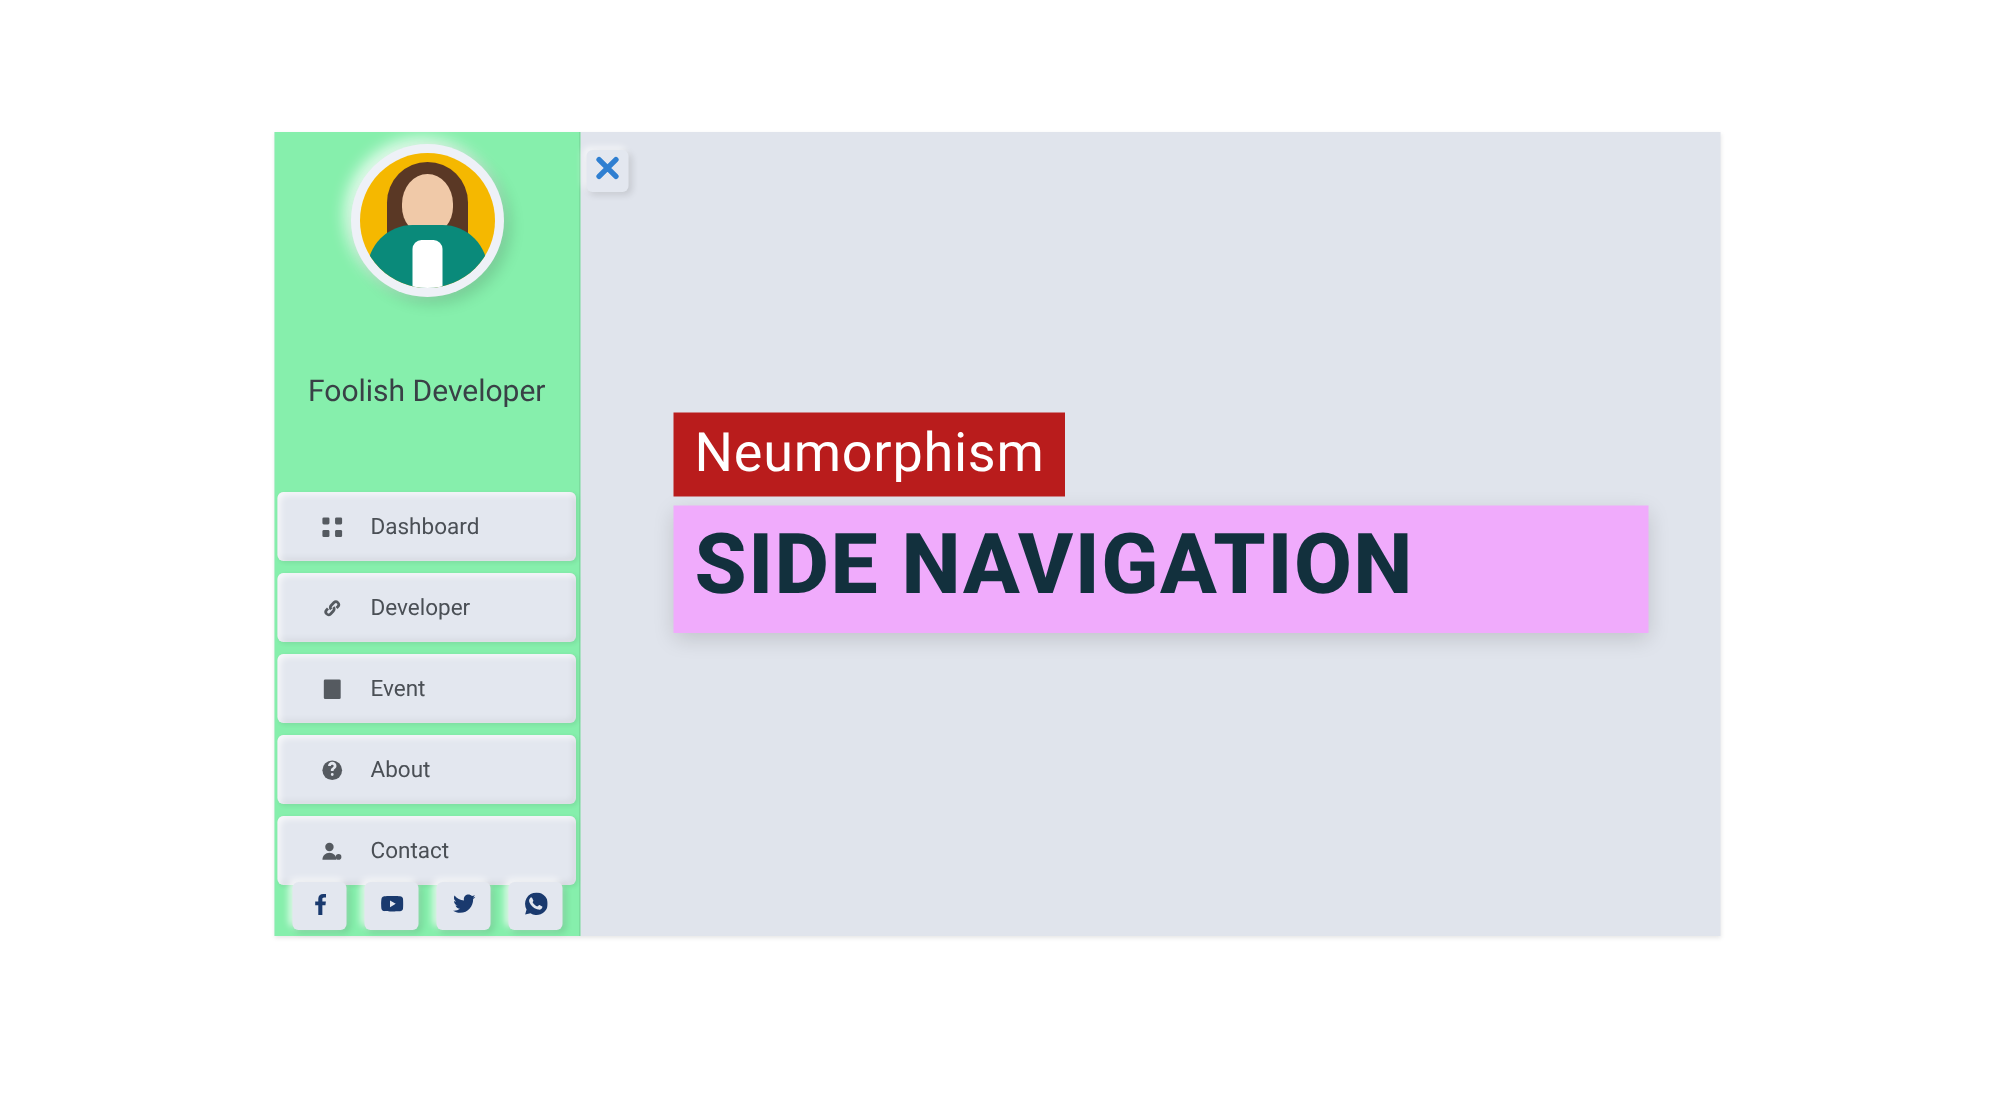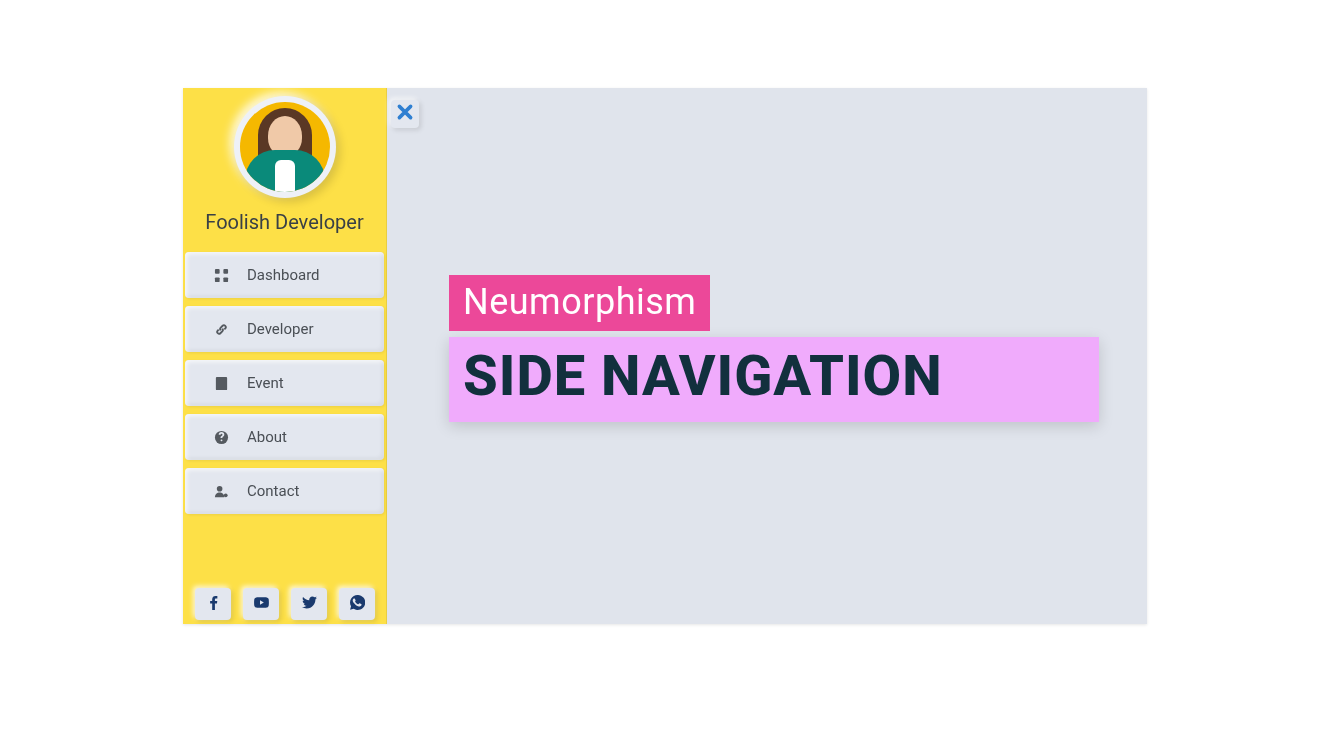--- a/index.html
+++ b/index.html
@@ -20,25 +20,26 @@
       top: 88px;
       width: 964px;
       height: 536px;
       background: #e0e4ec;
       display: flex;
       box-shadow: 0 1px 3px rgba(0,0,0,0.1);
     }
     .sidebar {
       width: 204px;
       height: 100%;
-      background: #fde047;
+      background: #86efac;
       border-right: 1px solid rgba(0,0,0,0.08);
       display: flex;
       flex-direction: column;
       position: relative;
+      gap: 38px;
     }
     .avatar-container {
       display: flex;
       justify-content: center;
       padding-top: 8px;
       padding-bottom: 12px;
     }
     .avatar {
       width: 102px;
       height: 102px;
@@ -181,21 +182,21 @@
       fill: #2f7fd1;
     }
     .banner {
       position: absolute;
       left: 62px;
       top: 187px;
       width: 650px;
     }
     .banner-tag {
       display: inline-block;
-      background: #ec4899;
+      background: #b91c1c;
       color: #fff;
       font-size: 36px;
       padding: 6px 14px 8px 14px;
       font-weight: 400;
       letter-spacing: 0.5px;
     }
     .banner-card {
       margin-top: 6px;
       background: #f0abfc;
       box-shadow: 0 4px 14px rgba(0,0,0,0.15);

